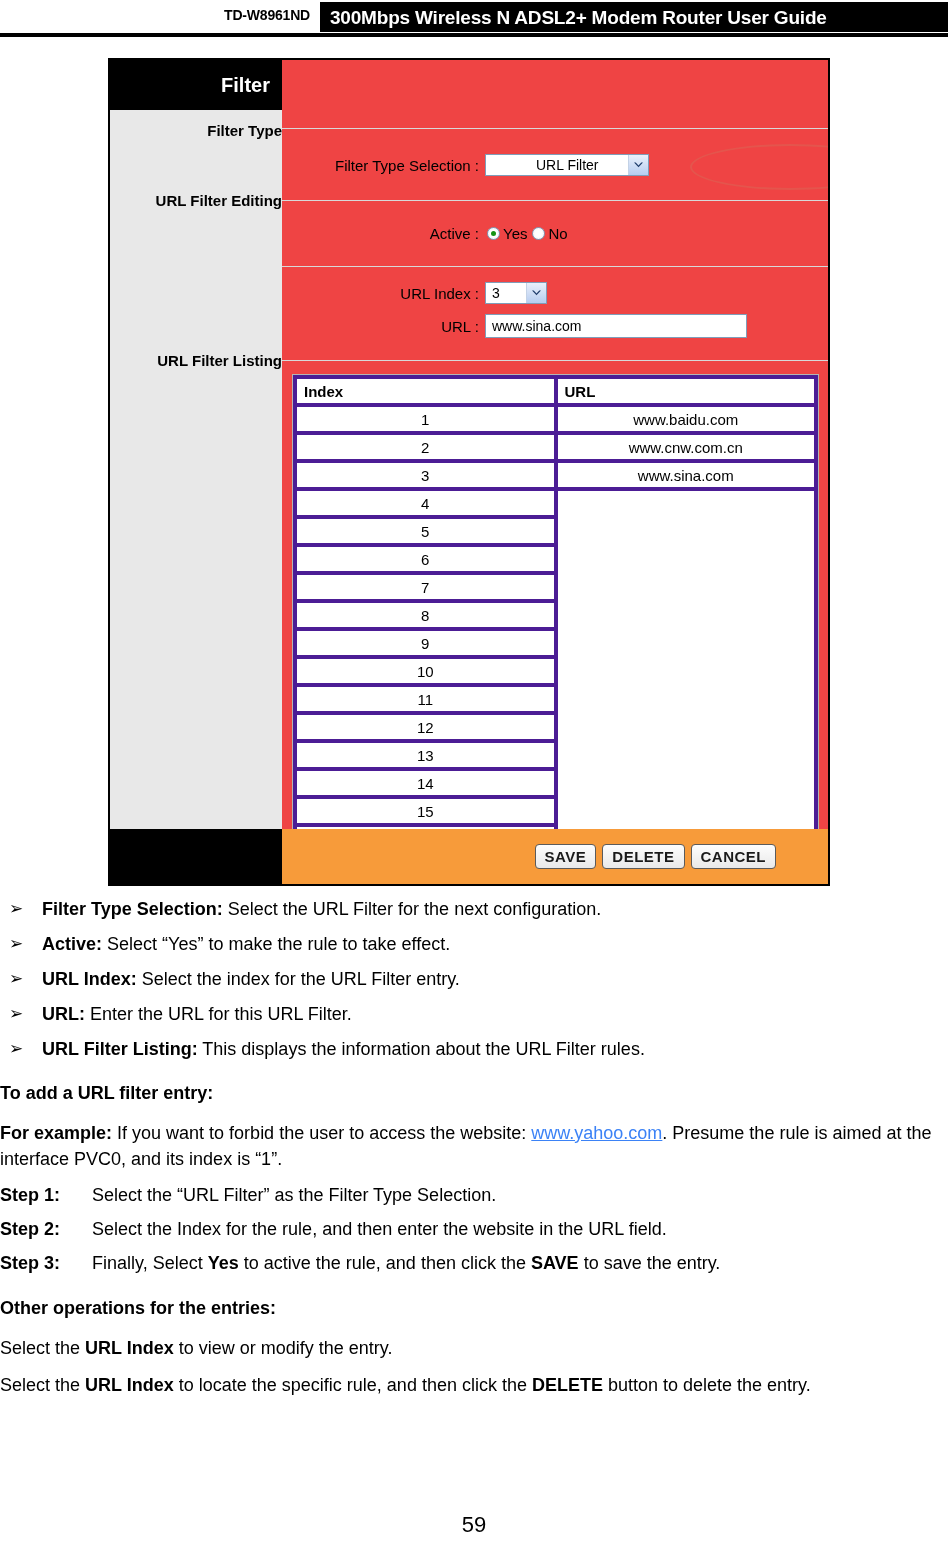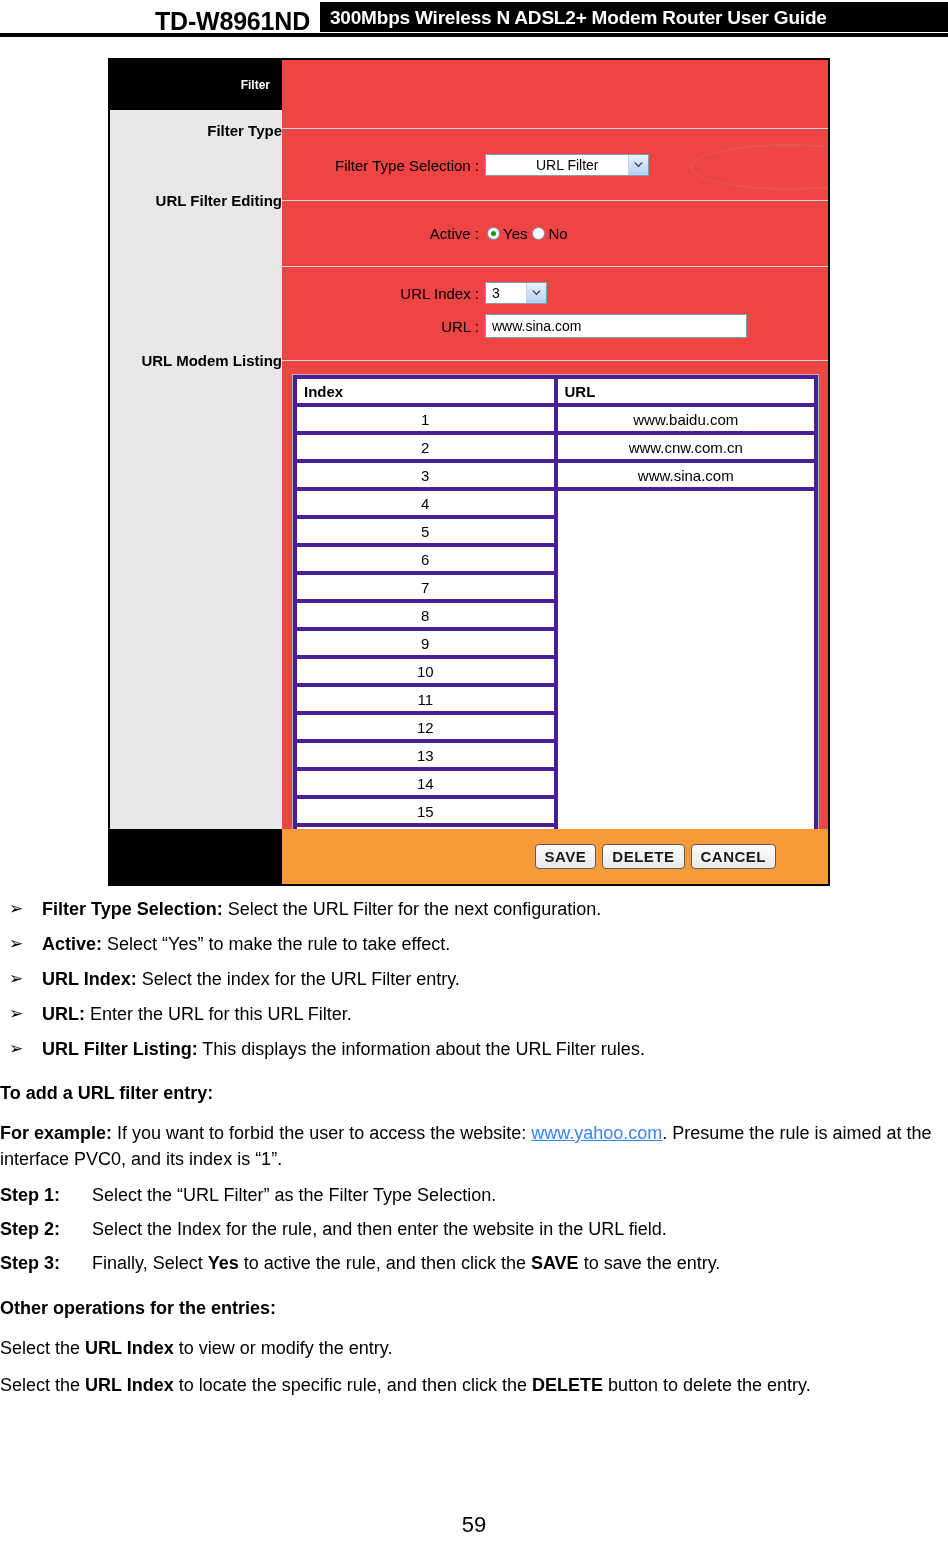--- a/index.html
+++ b/index.html
@@ -42,21 +42,21 @@
     top: 2px; left: 0;
     width: 320px;
     height: 30px;
     background: #ffffff;
   }
   .doc-header .hdr-model {
     position: absolute;
     top: 7px; left: 0;
     width: 310px;
     text-align: right;
-    font-size: 25px;
+    font-size: 14px;
     font-weight: bold;
     color: #000000;
     letter-spacing: -0.2px;
   }
   .doc-header .hdr-title {
     position: absolute;
     top: 7px; left: 330px;
     font-size: 19px;
     font-weight: bold;
     color: #ffffff;
@@ -89,21 +89,21 @@
     height: 769px;
     background: #e8e8e8;
   }
   .shot-sidebar .sb-title {
     position: absolute;
     top: 0; left: 0;
     width: 172px;
     height: 50px;
     background: #000000;
     color: #ffffff;
-    font-size: 12px;
+    font-size: 20px;
     font-weight: bold;
     text-align: right;
     line-height: 50px;
     padding-right: 12px;
     box-sizing: border-box;
   }
   .sb-label {
     position: absolute;
     width: 172px;
     text-align: right;
@@ -392,21 +392,21 @@
 </div>
 
 <div class="shot">
 
   <div class="shot-body">
 
     <div class="shot-sidebar">
       <div class="sb-title">Filter</div>
       <div class="sb-label lbl-1">Filter Type</div>
       <div class="sb-label lbl-2">URL Filter Editing</div>
-      <div class="sb-label lbl-3">URL Modem Listing</div>
+      <div class="sb-label lbl-3">URL Filter Listing</div>
     </div>
 
     <div class="shot-main">
 
       <div class="rule r1"></div>
       <div class="rule r2"></div>
       <div class="rule r3"></div>
       <div class="rule r4"></div>
 
       <div class="field-row row-filtertype">

